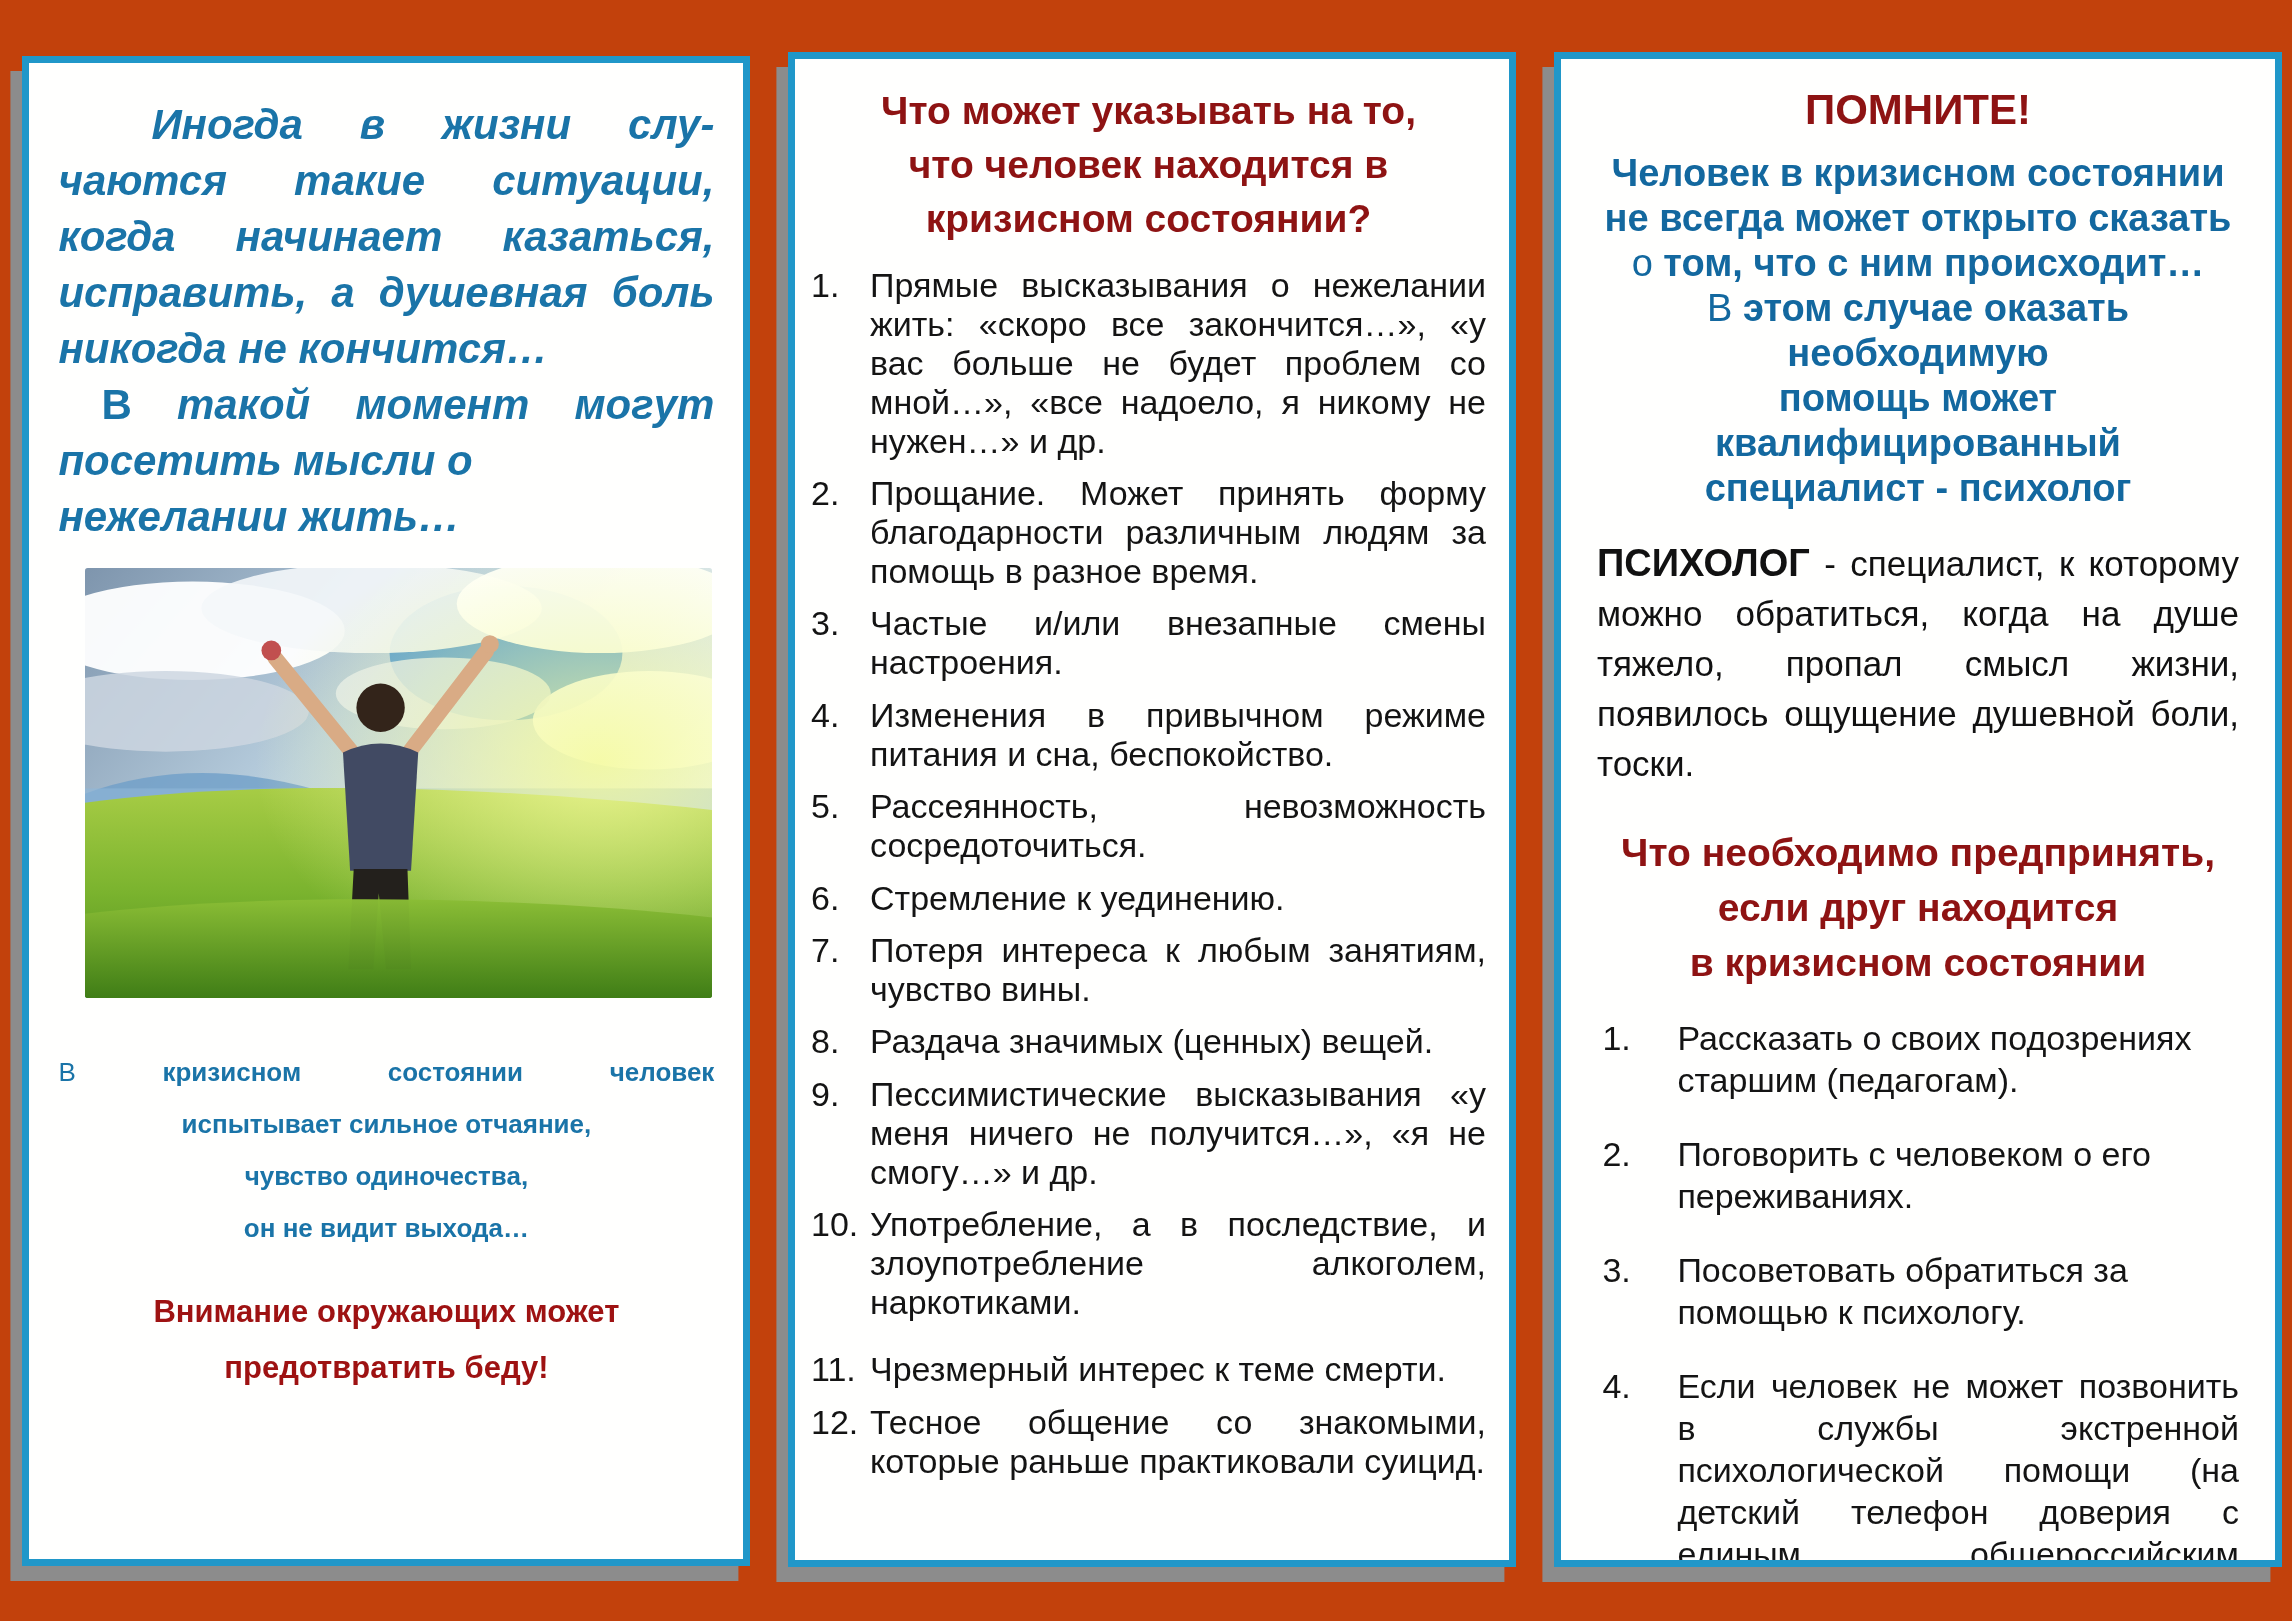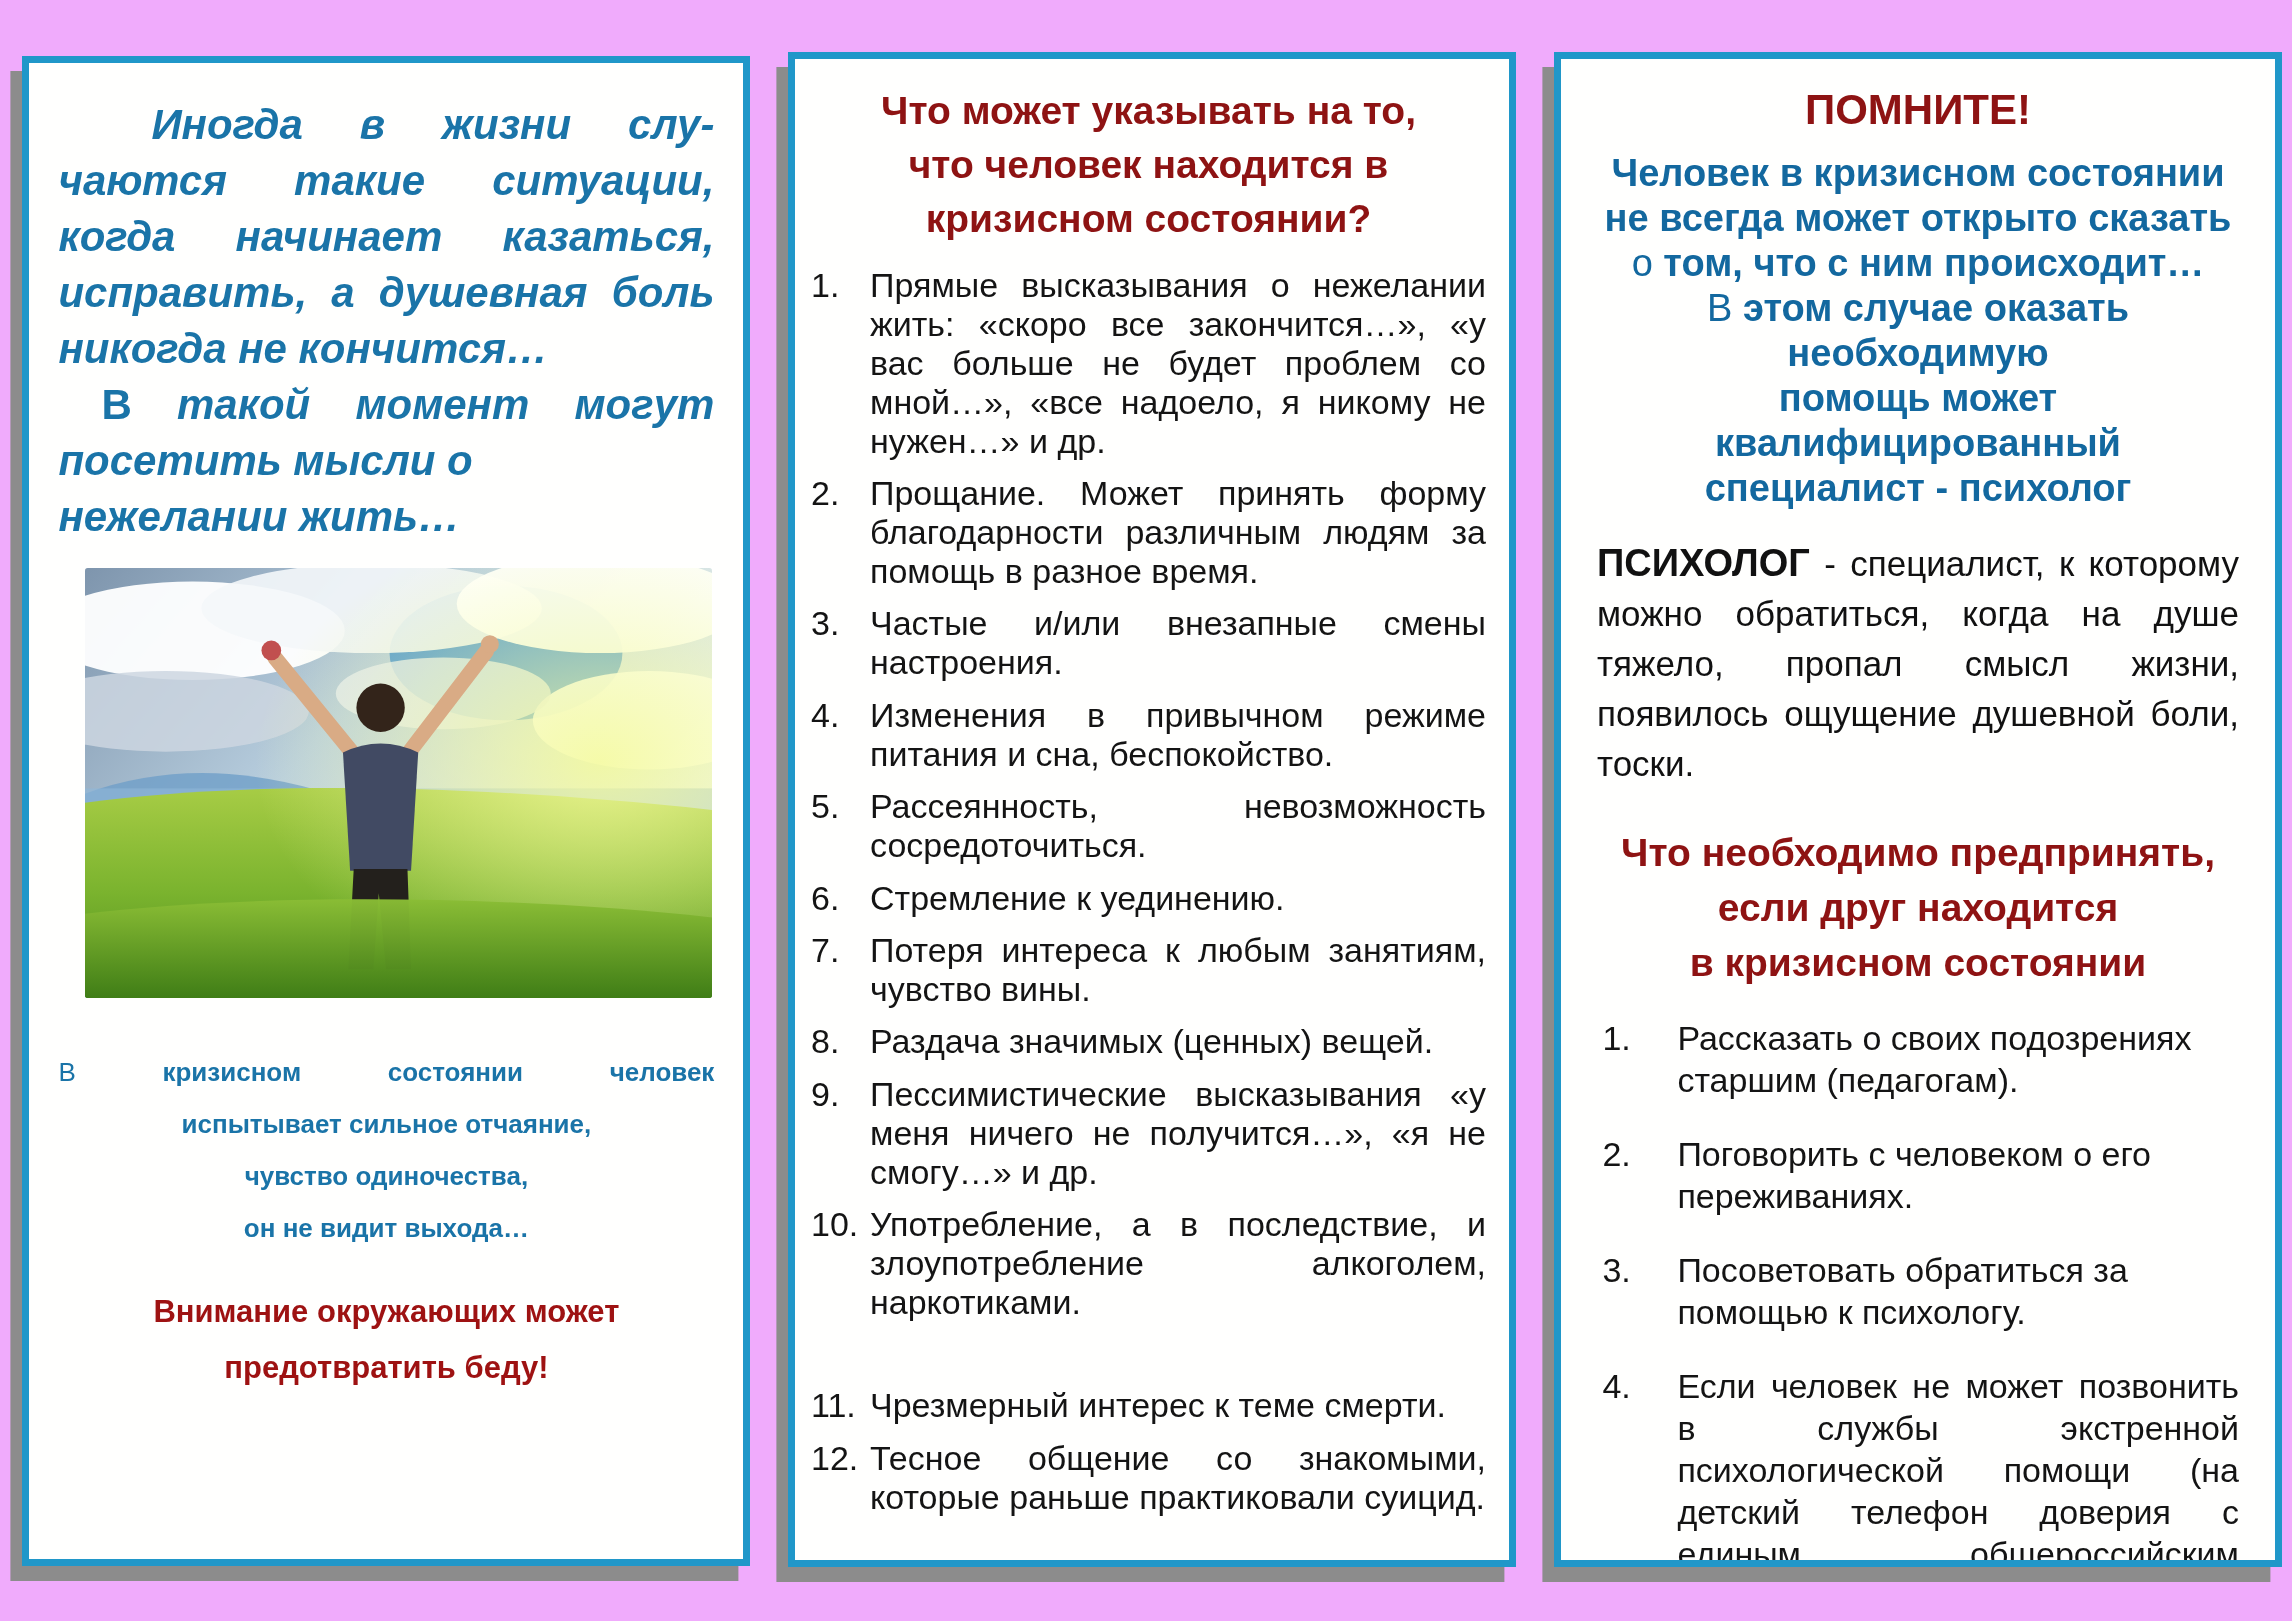--- a/index.html
+++ b/index.html
@@ -1,17 +1,17 @@
 <!DOCTYPE html>
 <html style="font-size:14.3px"><head>
 <meta charset="utf-8">
 <style>
   html,body { margin:0; padding:0; background:#ffffff; }
   .page {
-    position:relative; width:2293px; height:1621px; background:#f0abfc;
+    position:relative; width:2293px; height:1621px; background:#c2410c;
     font-family:"Liberation Sans","DejaVu Sans",sans-serif; color:#141414;
   }
   .panel {
     position:absolute; background:#fffffe; border:7.2px solid #2097c9;
     box-shadow:-11.6px 15px 0 #8c8c8c; box-sizing:border-box; overflow:hidden;
   }
   .panel-left   { left:22.4px;   top:56px; width:728px; height:1510px; padding:0 29px; }
   .panel-middle { left:788px;  top:52px; width:728px; height:1515px; padding:0 23px 0 16px; }
   .panel-right  { left:1554px; top:52px; width:728px; height:1515px; padding:0 36px; }
 
@@ -34,21 +34,21 @@
 
   .red-block { margin-top:30px; color:#9e1212; font-weight:bold; font-size:31px; line-height:56px; }
   .red-block .line { text-align:center; }
 
   
   .m-heading { margin-top:25px; text-align:center; color:#8e1313; font-weight:bold; font-size:39px; line-height:54px; }
   .m-list { margin-top:19.7px; }
   .m-item { display:flex; margin-bottom:13.4px; font-size:34px; line-height:39px; }
   .m-item .num { flex:0 0 59px; }
   .m-item .txt { flex:1; text-align:justify; }
-  .m-list .m-item:nth-of-type(11) { margin-top:64px; }
+  .m-list .m-item:nth-of-type(11) { margin-top:28px; }
 
   
   .r-title { margin-top:27px; text-align:center; color:#8e1313; font-weight:bold; font-size:42px; line-height:47px; }
   .r-blue  { margin-top:18px; color:#13689f; font-weight:bold; font-size:38px; line-height:45px; }
   .r-blue .line { text-align:center; }
   .r-blue .line:nth-of-type(3)::first-letter,
   .r-blue .line:nth-of-type(4)::first-letter { font-weight:400; }
   .psych { margin:27px 0 0 0; font-size:35px; line-height:50px; text-align:justify; color:#111; }
   .psych b { font-size:38px; }
   .r-heading2 { margin-top:36px; text-align:center; color:#8e1313; font-weight:bold; font-size:39px; line-height:55px; }

